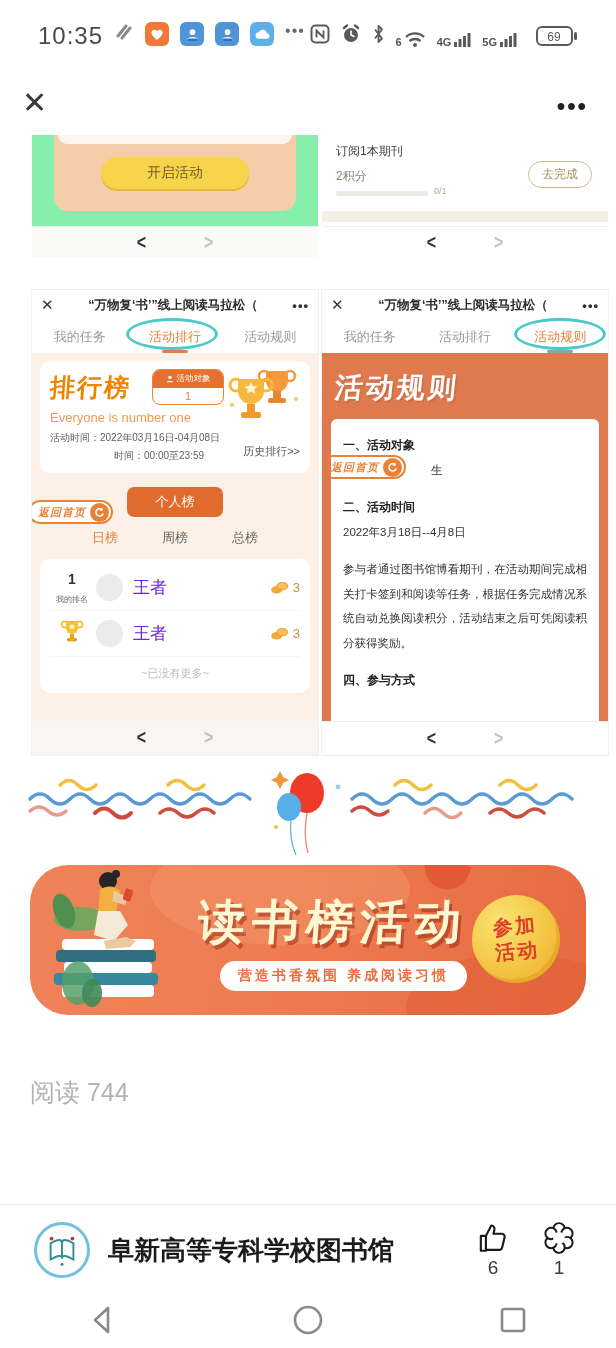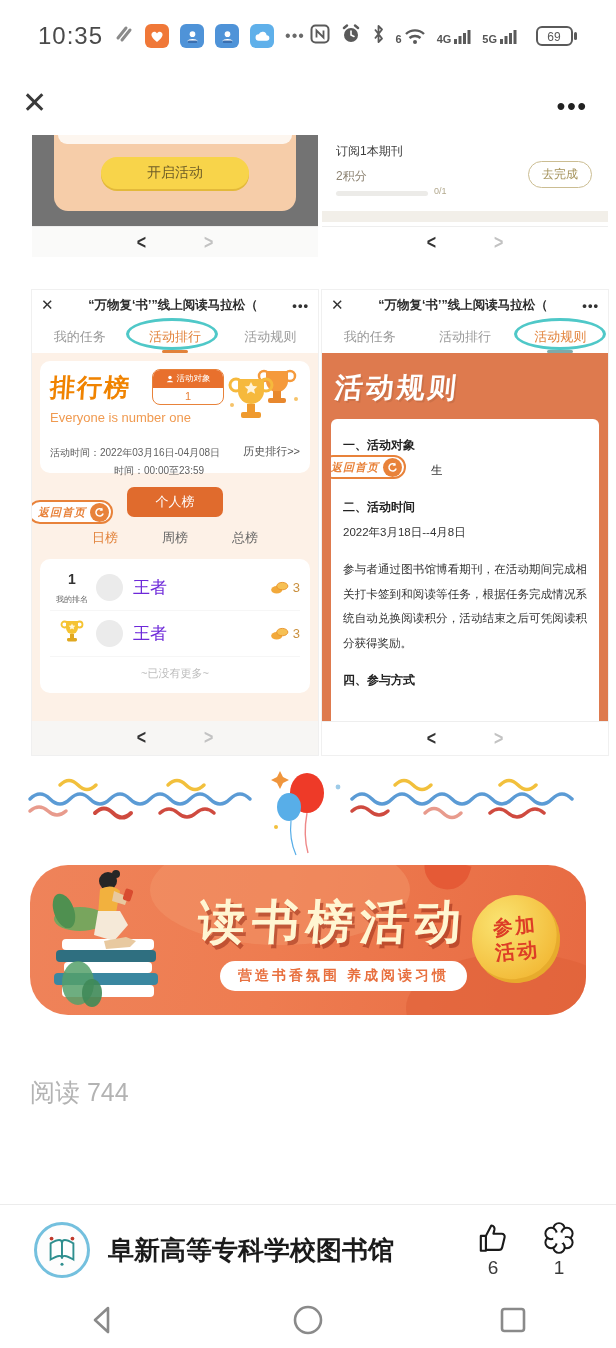--- a/index.html
+++ b/index.html
@@ -3,35 +3,35 @@
 <meta charset="utf-8">
 <style>
   * { margin:0; padding:0; box-sizing:border-box; }
   html,body { background:#fff; }
   body { font-family:"Liberation Sans", sans-serif; }
   .phone { position:relative; width:616px; height:1348px; background:#fff; overflow:hidden; }
 
   
   .statusbar { position:absolute; top:16px; left:0; right:0; height:40px;
     display:flex; justify-content:space-between; align-items:center; padding:0 38px; }
-  .sb-left, .sb-right { display:flex; align-items:center; gap:11px; }
+  .sb-left, .sb-right { display:flex; gap:11px; }
   .sb-time { font-size:24px; color:#4a4a4a; letter-spacing:1px; }
   .appic { width:24px; height:24px; border-radius:6px; display:flex; align-items:center; justify-content:center; }
   .sb-dots { color:#6a6a6a; font-size:16px; letter-spacing:1px; }
   .net { display:flex; align-items:flex-end; gap:1px; }
   .net .g { font-size:11px; color:#555; font-weight:bold; margin-right:1px; }
   .batt { display:flex; align-items:center;padding-left:8px; }
 
   
   .close-x { position:absolute; top:88px; left:22px; font-size:30px; color:#3a3a3a; line-height:1; cursor:pointer; }
   .more-dots { position:absolute; top:92px; right:28px; font-size:24px; color:#222; letter-spacing:2px; font-weight:bold; cursor:pointer; }
 
   
   .shot { position:absolute; overflow:hidden; }
-  .shot1l { top:135px; left:32px; width:286px; height:122px; background:#737373; }
+  .shot1l { top:135px; left:32px; width:286px; height:122px; background:#86efac; }
   .shot1l .sliver { position:absolute; top:0; left:26px; right:26px; height:9px; background:#fdf6ef; border-radius:0 0 10px 10px; }
   .shot1l .panel { position:absolute; top:0; left:22px; right:22px; height:76px; background:#f6cda9; border-radius:0 0 14px 14px; }
   .btn-open { position:absolute; top:22px; left:50%; transform:translateX(-50%); background:#f8d44a;
     border-radius:18px; padding:7px 46px; font-size:14px; color:#6e5d28; white-space:nowrap; box-shadow:0 2px 0 #e3b93a; }
   .navstrip { position:absolute; left:0; right:0; bottom:0; height:31px; background:#fafaf9; border-top:1px solid #eee;
     display:flex; align-items:center; justify-content:center; gap:58px; }
   .chev { font-size:16px; line-height:1; font-weight:bold; transform:scaleY(1.3); }
   .chev.l { color:#333; } .chev.r { color:#c2c2c2; }
 
   .shot1r { top:135px; left:322px; width:286px; height:122px; background:#fff; }
@@ -60,21 +60,21 @@
   .oval { position:absolute; border:3px solid #4fc8c8; border-radius:50%; width:92px; height:32px; top:-2px; pointer-events:none; }
 
   .rank-body { flex:1; background:#fdf1e7; position:relative; padding:8px; }
   .rank-card { background:#fff; border-radius:10px; padding:10px 10px 8px 10px; position:relative; height:112px; }
   .rank-title { font-size:25px; font-weight:900; color:#f08300; letter-spacing:2px; display:inline-block; transform:skewX(-4deg); }
   .pcount { position:absolute; left:112px; top:8px; width:72px; border:1px solid #e8823a; border-radius:8px; overflow:hidden; text-align:center; background:#fff; }
   .pcount .top { background:#e8702d; color:#fff; font-size:8.5px; padding:3px 0; display:flex; align-items:center; justify-content:center; gap:3px; }
   .pcount .val { color:#e8823a; font-size:11px; padding:2px 0; }
   .trophies { position:absolute; right:8px; top:4px; }
   .slogan { font-size:13px; color:#f09a50; margin-top:6px; }
-  .timeln { font-size:10px; color:#5f5f5f; margin-top:21px; }
+  .timeln { font-size:10px; color:#5f5f5f; margin-top:6px; }
   .timeln2 { font-size:10px; color:#5f5f5f; margin-top:4px; padding-left:64px; }
   .hist { position:absolute; right:10px; bottom:14px; font-size:11px; color:#555; }
   .backtag { position:absolute; display:flex; align-items:center; background:#fff; border:2px solid #e8823a;
     border-radius:13px; height:24px; padding:0 2px 0 8px; z-index:5; }
   .backtag .t { font-size:11px; color:#e8823a; font-weight:bold; font-style:italic; letter-spacing:1px; white-space:nowrap; }
   .backtag .c { width:19px; height:19px; border-radius:50%; background:#e8823a; margin-left:4px; display:flex; align-items:center; justify-content:center; }
   .tag-l { left:-4px; top:147px; }
   .pill-board { display:block; margin:14px auto 0; width:96px; text-align:center; background:#e06b2d; color:#fff;
     font-size:13px; padding:6px 0; border-radius:7px; }
   .subtabs { display:flex; justify-content:center; gap:44px; margin-top:12px; }

